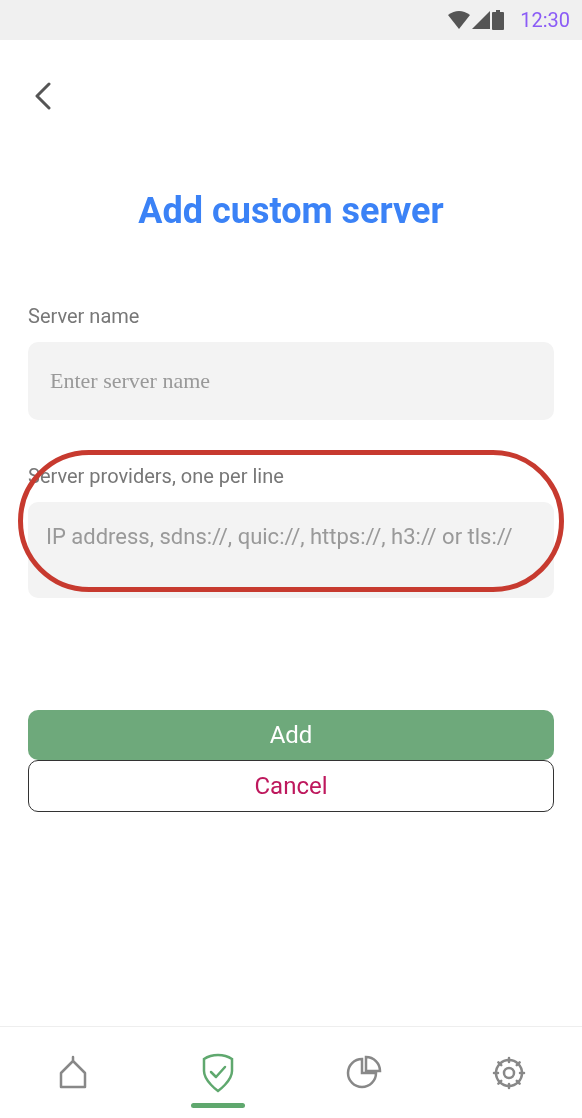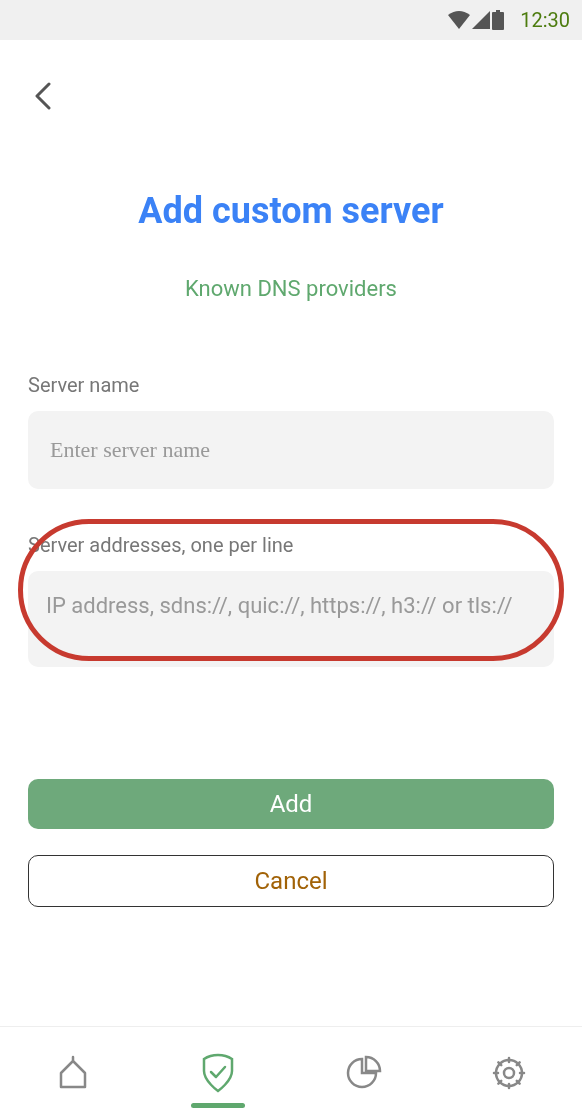--- a/index.html
+++ b/index.html
@@ -20,21 +20,21 @@
       padding: 0 12px;
       gap: 4px;
     }
     .status-icons {
       display: flex;
       align-items: center;
       gap: 2px;
     }
     .status-time {
       font-size: 20px;
-      color: #4d7c0f;
+      color: #8b5cf6;
       margin-left: 12px;
     }
     .back-arrow {
       position: absolute;
       top: 82px;
       left: 34px;
       cursor: pointer;
     }
     .content {
       padding: 0 28px;
@@ -112,23 +112,22 @@
       cursor: pointer;
       font-family: inherit;
     }
     .btn-primary {
       background: #6ea97b;
       color: #fff;
       border: none;
     }
     .btn-secondary {
       background: #fff;
-      color: #a16207;
+      color: #be185d;
       border: 1.5px solid #333;
-      margin-top: 26px;
     }
     .bottom-nav {
       position: absolute;
       bottom: 0;
       left: 0;
       right: 0;
       height: 92px;
       border-top: 1px solid #eee;
       display: flex;
       justify-content: space-around;
@@ -174,29 +173,28 @@
 </div>
 
 <div class="back-arrow">
   <svg width="18" height="28" viewBox="0 0 18 28">
       <path d="M15 2 L3 14 L15 26" stroke="#555" stroke-width="3" fill="none" stroke-linecap="round" stroke-linejoin="round"></path>
     </svg>
 </div>
 
 <div class="content">
   <h1 class="page-title">Add custom server</h1>
-  <div class="known-link">Known DNS providers</div>
 
   <div class="field-group">
     <div class="field-label">Server name</div>
     <input type="text" class="text-input" placeholder="Enter server name" style="">
   </div>
 
   <div class="annotation-group">
-    <div class="field-label">Server addresses, one per line</div>
+    <div class="field-label">Server providers, one per line</div>
     <textarea class="textarea-input" placeholder="IP address, sdns://, quic://, https://, h3:// or tls://" style=""></textarea>
     <div class="red-circle"></div>
   </div>
 
   <div class="button-group">
     <button class="btn btn-primary">Add</button>
     <button class="btn btn-secondary">Cancel</button>
   </div>
 </div>
 

